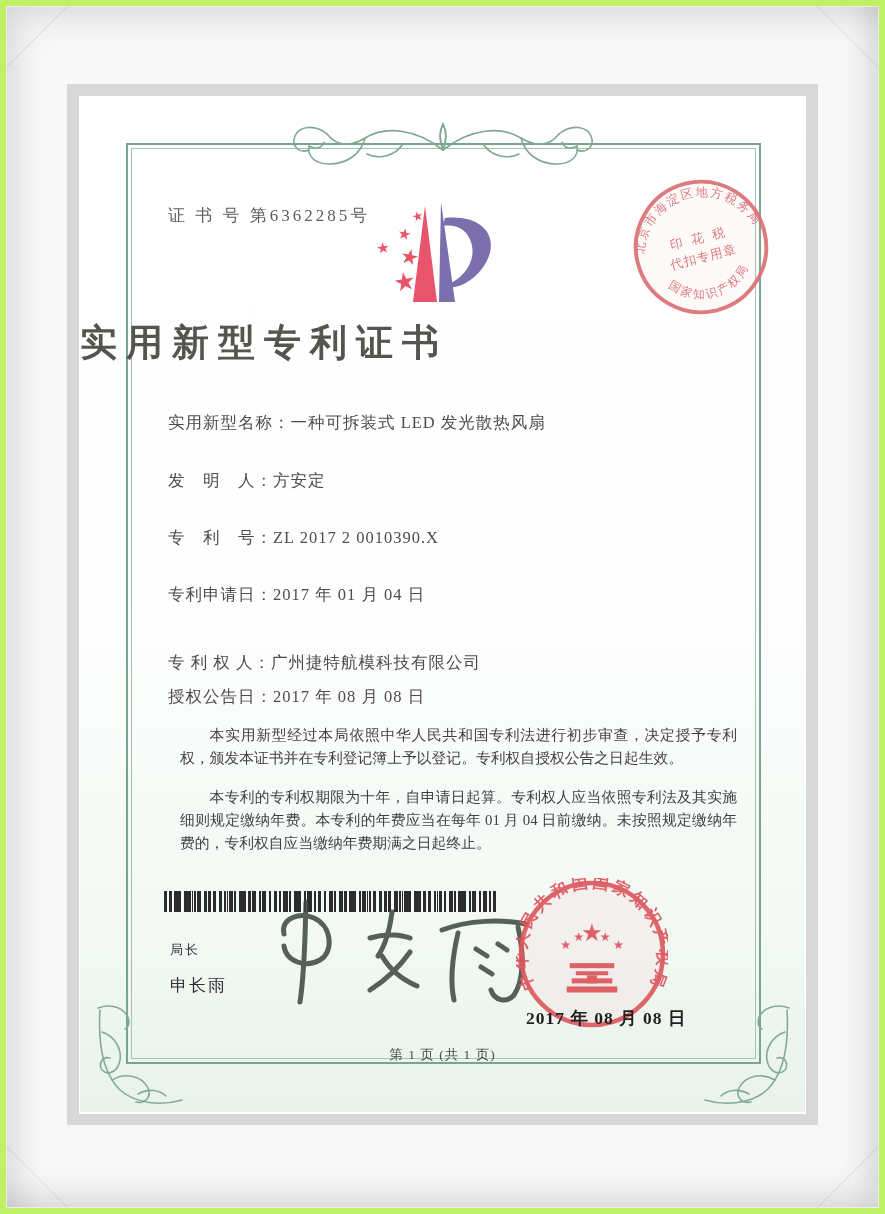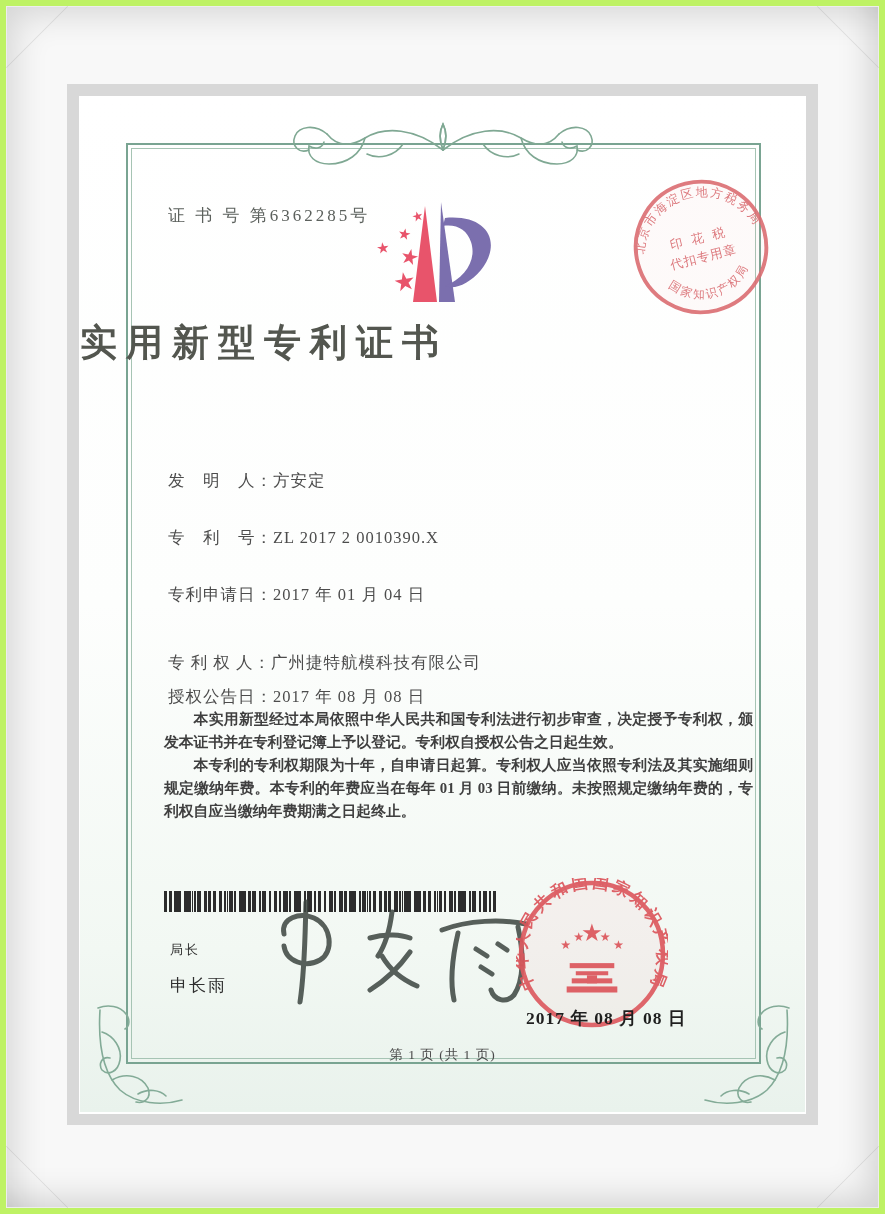--- a/index.html
+++ b/index.html
@@ -29,21 +29,21 @@
   
   .cert-no{position:absolute;left:88px;top:106px;font-size:17px;color:#5c615d;letter-spacing:3px;}
   .logo{position:absolute;left:285px;top:92px;}
   .stamp-top{position:absolute;left:548px;top:76px;transform:rotate(-14deg);opacity:.9;}
   .title{position:absolute;left:0;width:725px;top:220px;font-size:37px;
     font-weight:bold;letter-spacing:9px;color:#53564f;}
   .field{position:absolute;left:88px;font-size:16.5px;color:#4c4c4c;letter-spacing:1px;white-space:nowrap;}
   .f0{top:314px;}.f1{top:372px;}.f2{top:429px;}.f3{top:486px;}.f4{top:554px;}.f5{top:588px;}
   .paragraphs{position:absolute;left:84px;right:52px;top:610px;font-size:14.8px;line-height:23px;
     color:#3f3f3f;text-align:justify;}
-  .paragraphs p{margin:0;text-indent:2em;font-weight:bold;}
+  .paragraphs p{margin:16px;text-indent:2em;}
   .barcode{position:absolute;left:84px;top:793px;width:332px;height:21px;background:
     repeating-linear-gradient(90deg,#2c2c2c 0 2px,transparent 2px 5px),
     repeating-linear-gradient(90deg,#2c2c2c 0 1px,transparent 1px 7px),
     repeating-linear-gradient(90deg,#2c2c2c 0 3px,transparent 3px 11px);}
   .chief-label{position:absolute;left:90px;top:843px;font-size:13px;color:#2f2f2f;letter-spacing:2px;
     font-family:"Liberation Sans","DejaVu Sans",sans-serif;}
   .chief-name{position:absolute;left:90px;top:876px;font-size:17px;color:#2f2f2f;letter-spacing:2px;
     font-family:"Liberation Sans","DejaVu Sans",sans-serif;}
   .signature{position:absolute;left:190px;top:796px;}
   .seal-bottom{position:absolute;left:436px;top:780px;opacity:.92;}
@@ -123,29 +123,30 @@
       </text>
       <text font-size="12" fill="#d96b70" letter-spacing="2">
         <textPath href="#tp-bot" startOffset="50%" text-anchor="middle">国家知识产权局</textPath>
       </text>
       <text x="75" y="70" font-size="13" fill="#d96b70" text-anchor="middle" letter-spacing="3">印 花 税</text>
       <text x="75" y="90" font-size="13" fill="#d96b70" text-anchor="middle" letter-spacing="1">代扣专用章</text>
     </svg>
 
     <div class="title">实用新型专利证书</div>
 
+    <div class="field f0"><span>实用新型名称：</span><span>一种可拆装式 LED 发光散热风扇</span></div>
     <div class="field f1"><span>发　明　人：</span><span>方安定</span></div>
     <div class="field f2"><span>专　利　号：</span><span>ZL 2017 2 0010390.X</span></div>
     <div class="field f3"><span>专利申请日：</span><span>2017 年 01 月 04 日</span></div>
     <div class="field f4"><span>专 利 权 人：</span><span>广州捷特航模科技有限公司</span></div>
     <div class="field f5"><span>授权公告日：</span><span>2017 年 08 月 08 日</span></div>
 
     <div class="paragraphs">
       <p>本实用新型经过本局依照中华人民共和国专利法进行初步审查，决定授予专利权，颁发本证书并在专利登记簿上予以登记。专利权自授权公告之日起生效。</p>
-      <p>本专利的专利权期限为十年，自申请日起算。专利权人应当依照专利法及其实施细则规定缴纳年费。本专利的年费应当在每年 01 月 03 日前缴纳。未按照规定缴纳年费的，专利权自应当缴纳年费期满之日起终止。</p>
+      <p>本专利的专利权期限为十年，自申请日起算。专利权人应当依照专利法及其实施细则规定缴纳年费。本专利的年费应当在每年 01 月 04 日前缴纳。未按照规定缴纳年费的，专利权自应当缴纳年费期满之日起终止。</p>
     </div>
 
     <div class="barcode"></div>
     <div class="chief-label">局长</div>
     <div class="chief-name">申长雨</div>
 
     <svg class="signature" width="270" height="120" viewBox="0 0 270 120">
       <g stroke="#3c4540" fill="none" stroke-width="5" stroke-linecap="round" opacity=".85">
         <path d="M36,8 C35,40 35,75 30,108"></path>
         <path d="M14,40 C10,24 30,18 44,24 C62,32 64,58 50,66 C36,74 16,68 14,52"></path>

